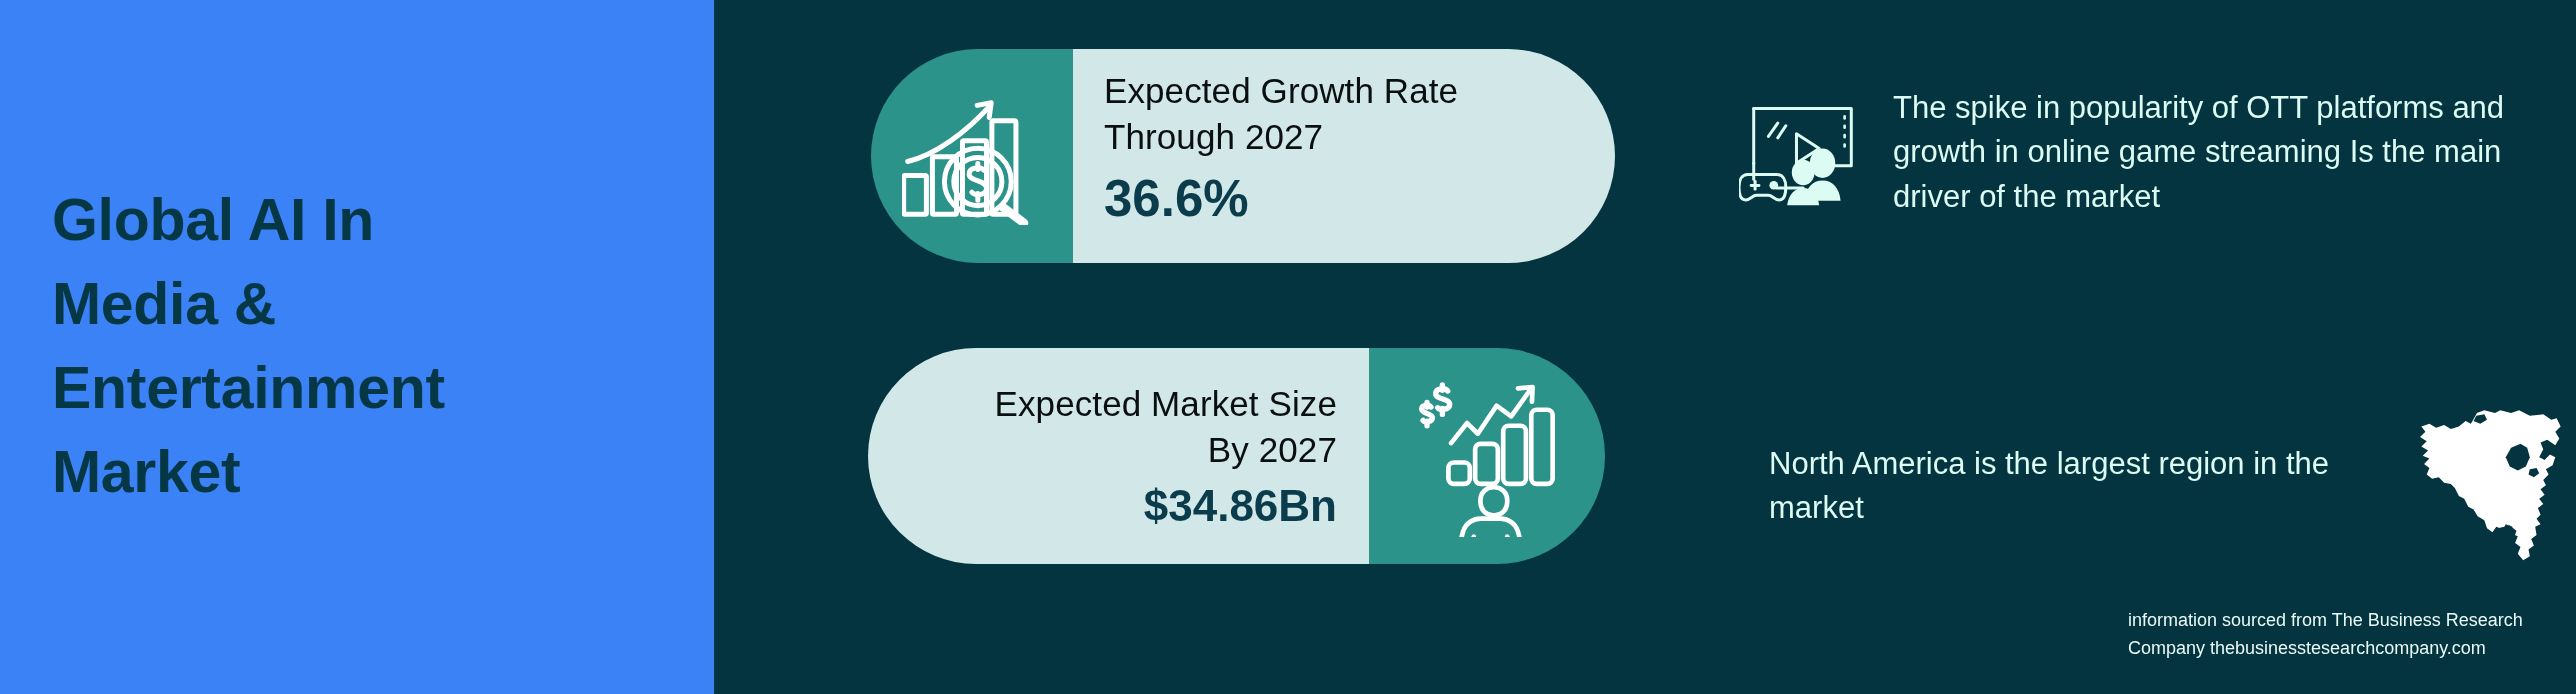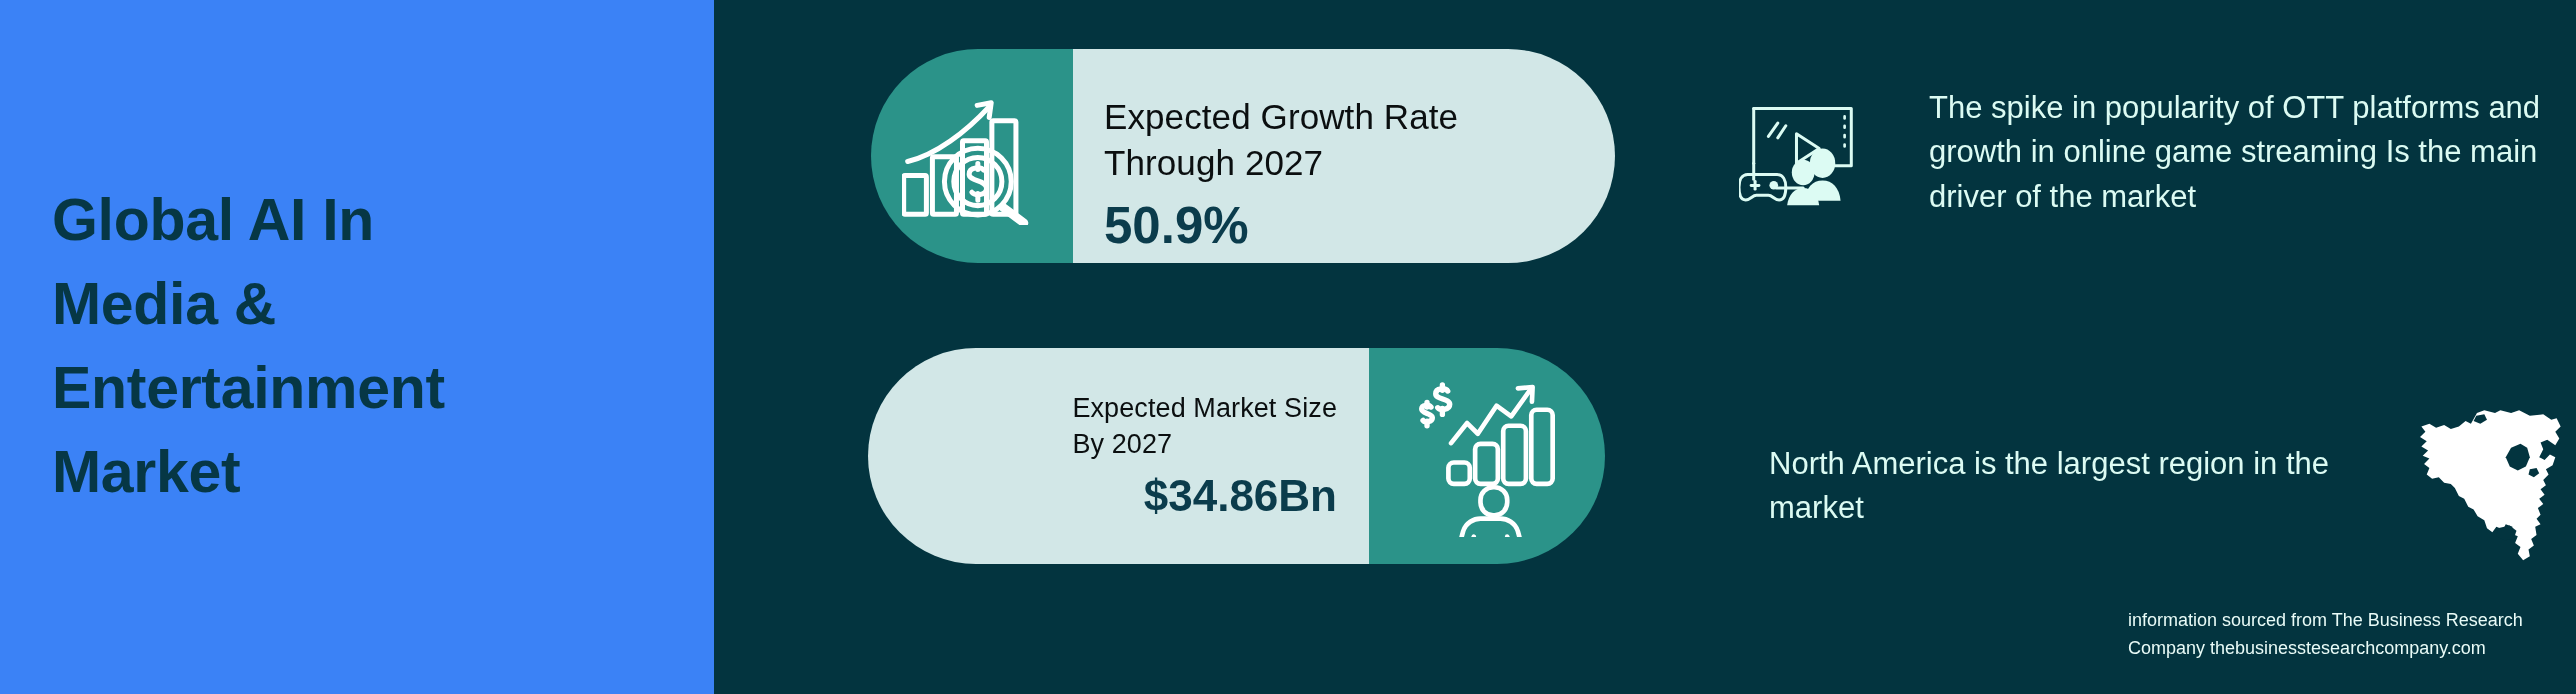--- a/index.html
+++ b/index.html
@@ -54,21 +54,21 @@
     flex-direction:column;
     justify-content:center;
     flex:1 1 auto;
   }
 
   #pill-growth {
     left:871px; top:49px;
     width:744px; height:214px;
   }
   #pill-growth .pill-icon { width:202px; }
-  #pill-growth .pill-body { padding:0 31px 8px 31px; align-items:flex-start;justify-content:flex-end; }
+  #pill-growth .pill-body { padding:0 31px 16px 31px; align-items:flex-start; }
   #pill-growth .pill-label {
     color:#0b0f10;
     font-size:35px;
     font-weight:400;
     line-height:1.32;
     text-align:left;
     letter-spacing:0.1px;
   }
   #pill-growth .pill-value {
     margin-top:9.4px;
@@ -79,40 +79,40 @@
   }
 
   #pill-market {
     left:868px; top:348px;
     width:737px; height:216px;
   }
   #pill-market .pill-body { padding:0 32px 0 35px; align-items:flex-end; }
   #pill-market .pill-icon { width:236px; }
   #pill-market .pill-label {
     color:#0b0f10;
-    font-size:27px;
+    font-size:35px;
     font-weight:400;
     line-height:1.32;
+    text-align:right;
     letter-spacing:0.1px;
   }
   #pill-market .pill-value {
     margin-top:8px;
     color:#0b3c4c;
     font-size:44px;
     font-weight:700;
     text-align:right;
     width:100%;
   }
 
   
   .fact {
     position:absolute;
     display:flex;
     align-items:center;
-    gap:36px;
   }
   .fact-text {
     color:#dcfbf3;
     font-size:31px;
     font-weight:400;
     line-height:1.42;
   }
 
   #fact-ott { left:1739px; top:52px; width:827px; height:201px; }
   #fact-ott .fact-icon { flex:0 0 127px; margin-right:27px; }
@@ -168,21 +168,21 @@
 
         <path d="M122 123 C118 118 100 117 100 129 C100 140 126 137 126 150 C126 162 108 161 104 156"></path>
         <path d="M113 113 L113 122 M113 158 L113 168"></path>
       </svg>
     </div>
     <div class="pill-body">
       <div class="pill-label">
         <span>Expected Growth Rate</span><br>
         <span>Through 2027</span>
       </div>
-      <div class="pill-value">50.9%</div>
+      <div class="pill-value">36.6%</div>
     </div>
   </div>
 
   <div class="pill" id="pill-market">
     <div class="pill-body">
       <div class="pill-label">
         <span>Expected Market Size</span><br>
         <span>By 2027</span>
       </div>
       <div class="pill-value">$34.86Bn</div>

